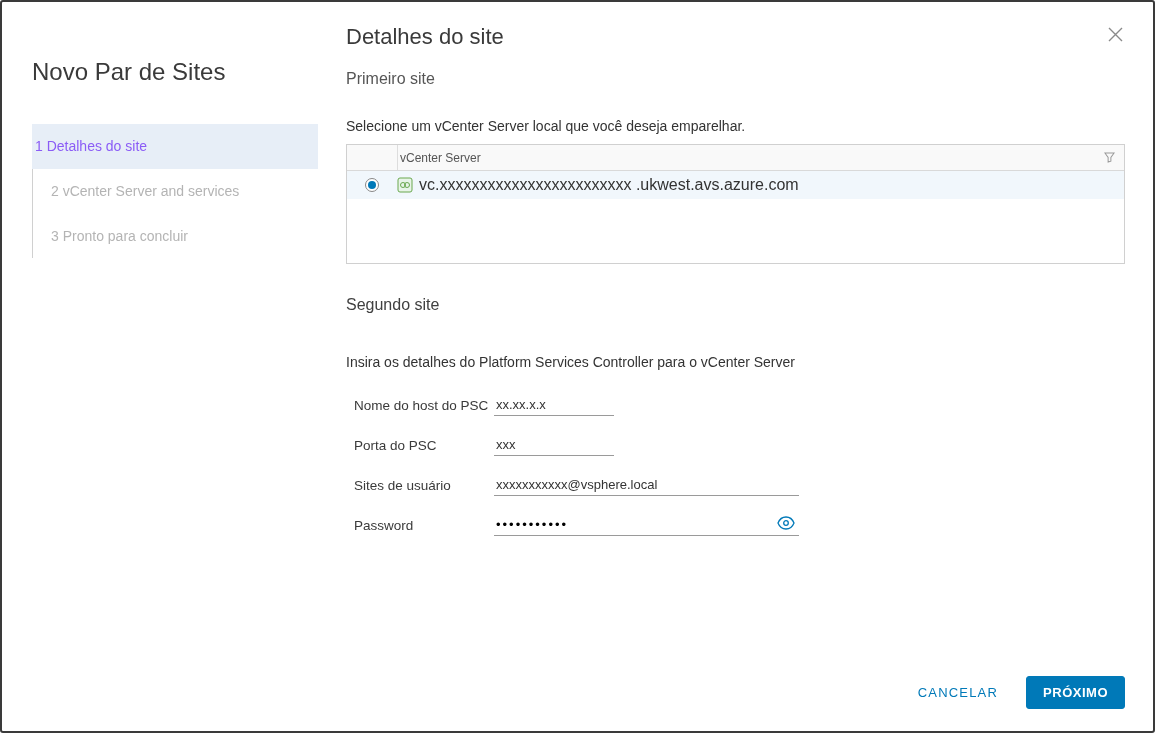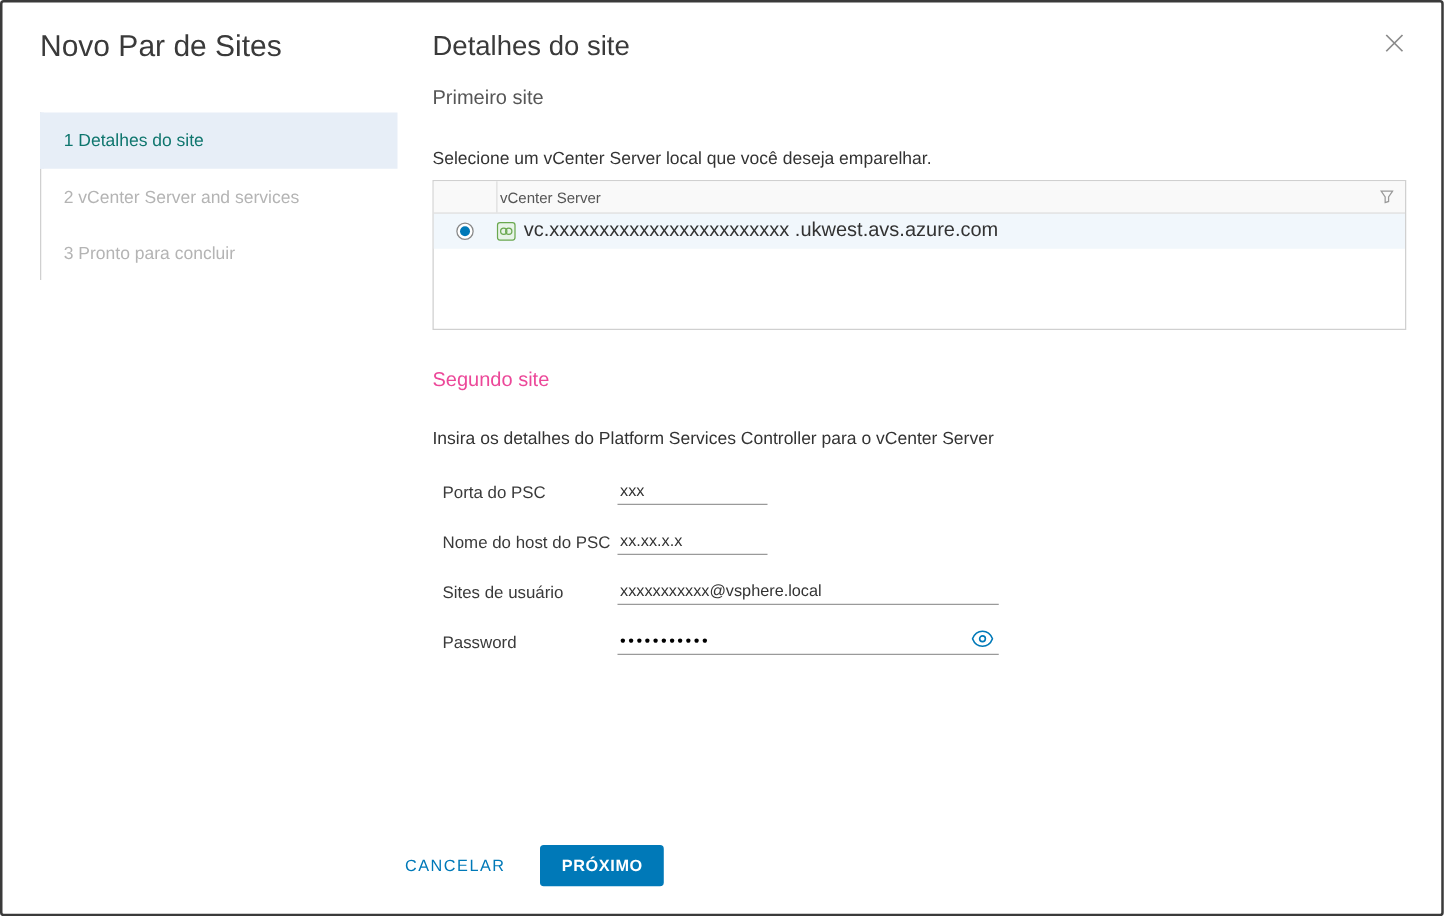--- a/index.html
+++ b/index.html
@@ -17,41 +17,42 @@
       width: 316px;
       flex: 0 0 316px;
       padding: 22px 0 0 0;
       border-right: none;
     }
     .sidebar h1 {
       font-size: 24px;
       font-weight: 400;
       color: #3a3a3a;
       padding: 0 0 18px 30px;
+      margin-top: 34px;
     }
     .steps {
       margin-top: 12px;
       border-left: 1px solid #d0d0d0;
       margin-left: 30px;
     }
     .step {
       padding: 14px 18px 14px 18px;
       font-size: 14px;
       color: #b4b4b4;
       cursor: default;
       line-height: 1.2;
     }
     .step.active {
       background: #e7eef7;
-      color: #0f766e;
+      color: #8b5cf6;
       font-weight: 400;
       position: relative;
       margin-left: -1px;
       border-left: 3px solid #e7eef7;
-      padding-left: 16px;
+      padding-left: 0;
       margin-top: 20px;
     }
     .main {
       flex: 1;
       display: flex;
       flex-direction: column;
       padding: 0;
       position: relative;
     }
     .main-header {
@@ -140,23 +141,23 @@
     }
     .trow .vc-icon {
       width: 16px; height: 16px;
       margin-right: 6px;
       display: inline-flex;
       align-items: center; justify-content: center;
     }
     .trow .server-name { color: #333; }
     .section-title {
       font-size: 16px;
-      color: #ec4899;
+      color: #404040;
       margin-top: 32px;
-      margin-bottom: 28px;
+      margin-bottom: 40px;
     }
     .form-row {
       display: flex;
       align-items: center;
       margin-bottom: 18px;
     }
     .form-row label {
       width: 148px;
       font-size: 13.5px;
       color: #3a3a3a;
@@ -189,20 +190,21 @@
       position: absolute;
       right: 4px;
       top: 2px;
       color: #0079b8;
       cursor: pointer;
     }
     .footer {
       border-top: 1px solid transparent;
       padding: 18px 28px 22px 0;
       display: flex;
+      justify-content: flex-end;
       gap: 22px;
       align-items: center;
     }
     .btn-link {
       background: none;
       border: none;
       color: #0079b8;
       font-size: 13px;
       letter-spacing: 1.2px;
       cursor: pointer;
@@ -278,26 +280,26 @@
             </svg>
         </span>
         <span class="server-name">vc.xxxxxxxxxxxxxxxxxxxxxxxx .ukwest.avs.azure.com</span>
       </div>
     </div>
 
     <div class="section-title">Segundo site</div>
     <div class="instr" style="margin-bottom:24px">Insira os detalhes do Platform Services Controller para o vCenter Server</div>
 
     <div class="form-row">
+      <label>Nome do host do PSC</label>
+      <input class="uinput short" type="text" value="xx.xx.x.x" style="">
+    </div>
+    <div class="form-row">
       <label>Porta do PSC</label>
       <input class="uinput short" type="text" value="xxx" style="">
-    </div>
-    <div class="form-row">
-      <label>Nome do host do PSC</label>
-      <input class="uinput short" type="text" value="xx.xx.x.x" style="">
     </div>
     <div class="form-row">
       <label>Sites de usuário</label>
       <input class="uinput med" type="text" value="xxxxxxxxxxx@vsphere.local" style="">
     </div>
     <div class="form-row">
       <label>Password</label>
       <div class="pwd-wrap">
         <input type="text" value="•••••••••••" style="">
         <span class="eye-icon">

